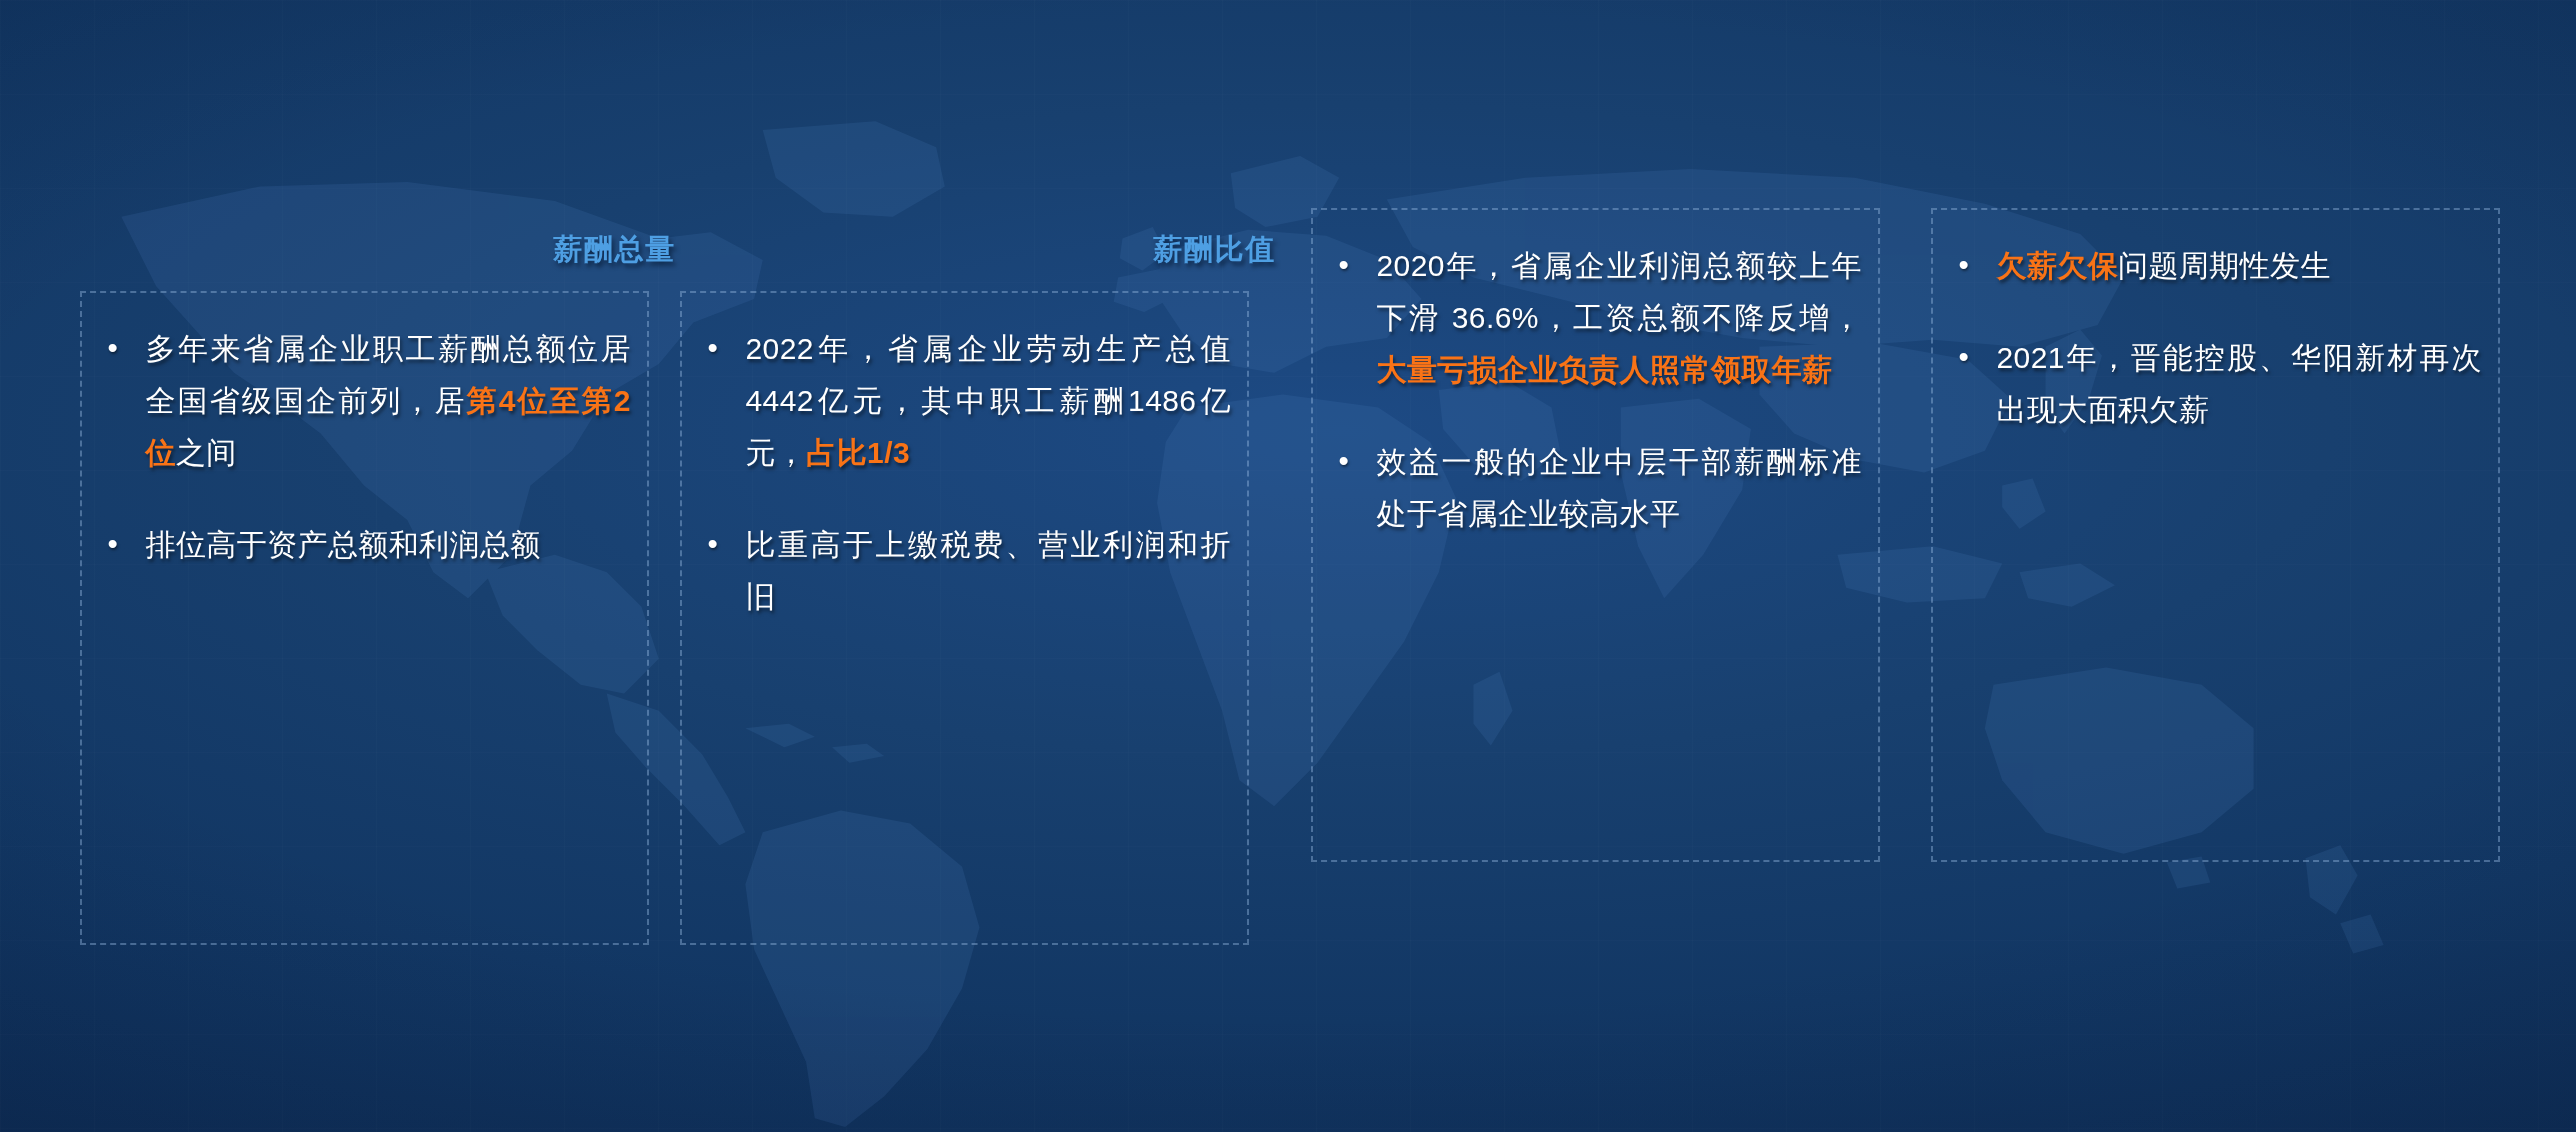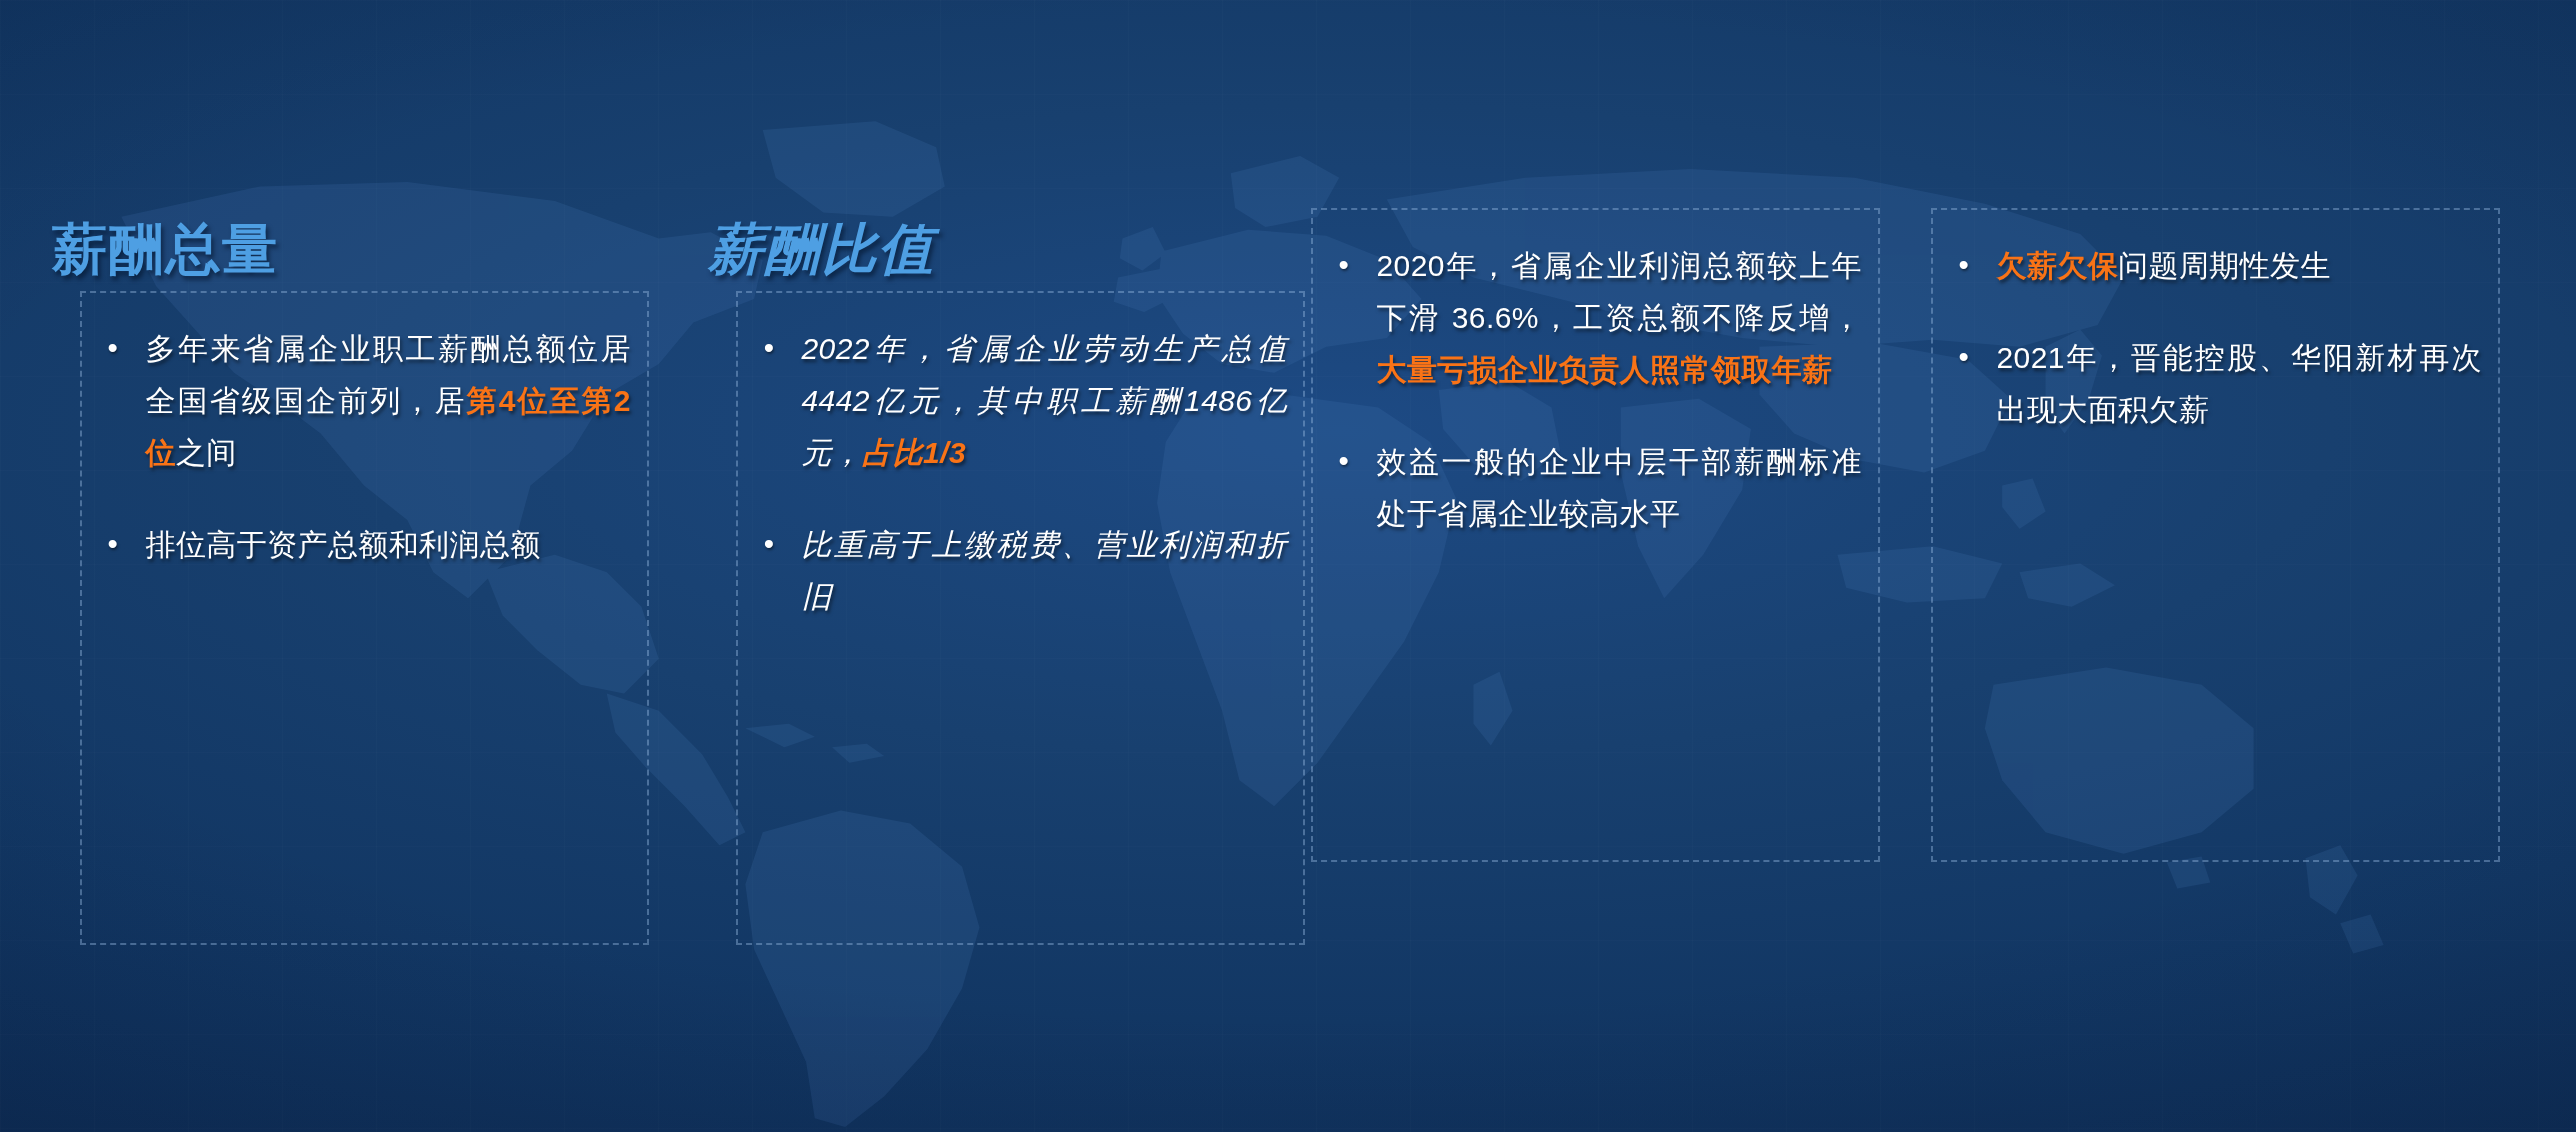--- a/index.html
+++ b/index.html
@@ -40,28 +40,28 @@
     color:#ffffff;
     font-size:54px;
     font-weight:400;
     letter-spacing:2.6px;
     text-shadow:1.7px 2.6px 4.3px rgba(0,0,0,.45);
     white-space:nowrap;
   }
 
   .column{ position:absolute; top:208px; width:624px; }
   .col-1{ left:52px; }
-  .col-2{ left:708px;font-style:italic; }
+  .col-2{ left:652px; }
   .col-3{ left:1283px; }
   .col-4{ left:1903px; }
 
   .col-head{
-    text-align:left;
+    text-align:right;
     color:#4e9fe3;
-    font-size:55px;
+    font-size:29px;
     font-weight:bold;
     letter-spacing:1.7px;
     text-shadow:2.6px 3.5px 4.3px rgba(2,16,38,.55);
     height:83px;
     line-height:83px;
     white-space:nowrap;
   }
 
   .col-box{
     position:relative;

